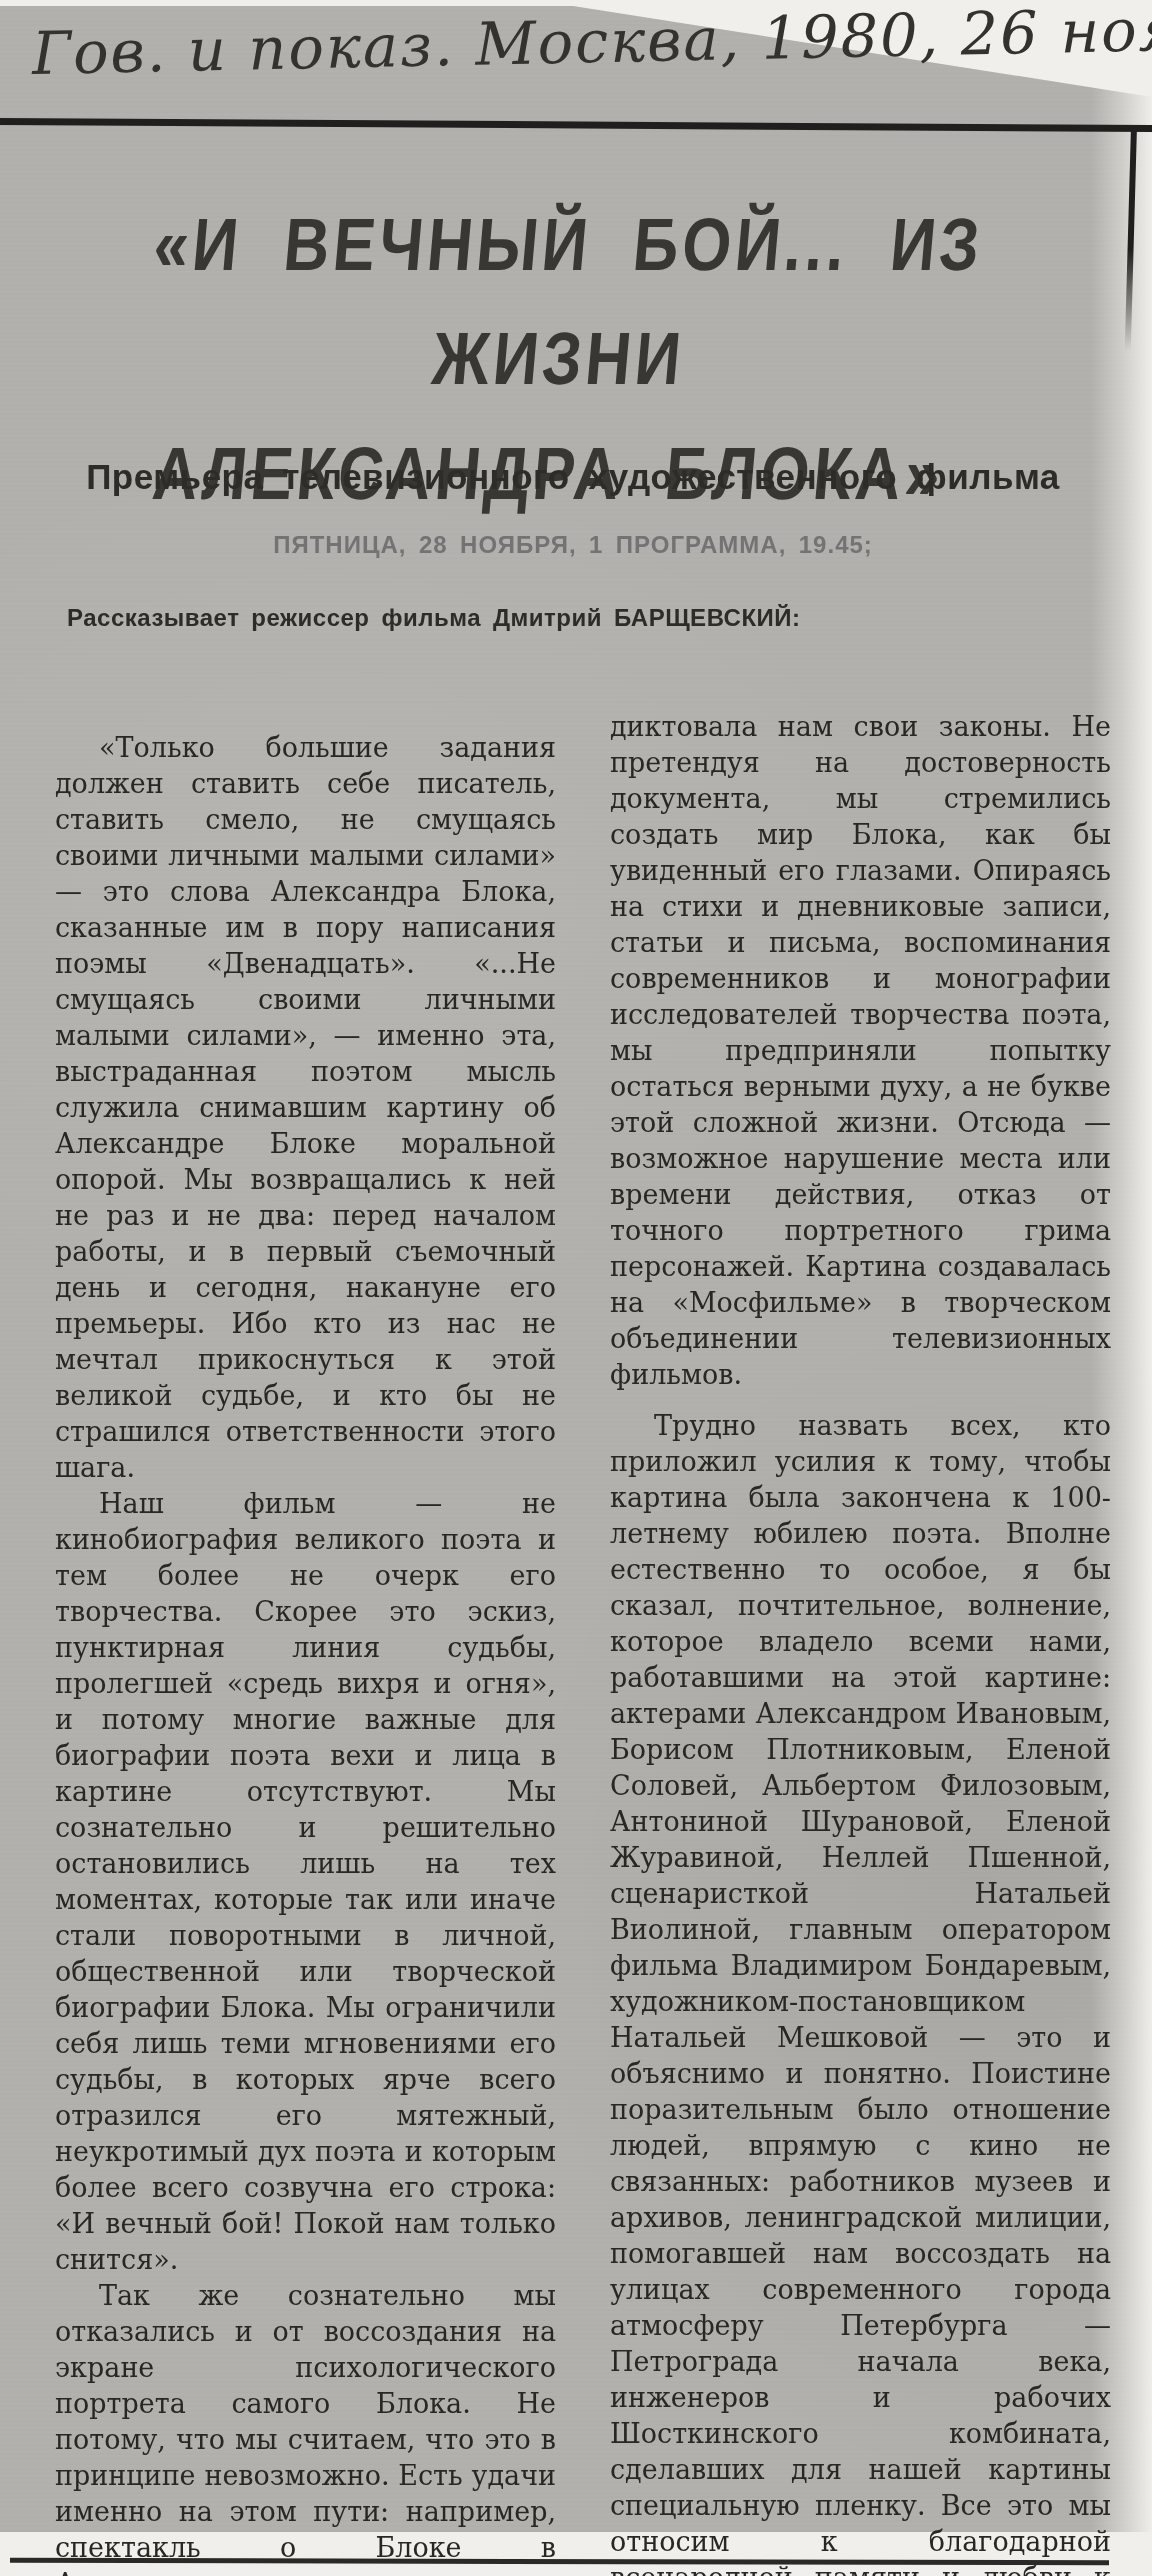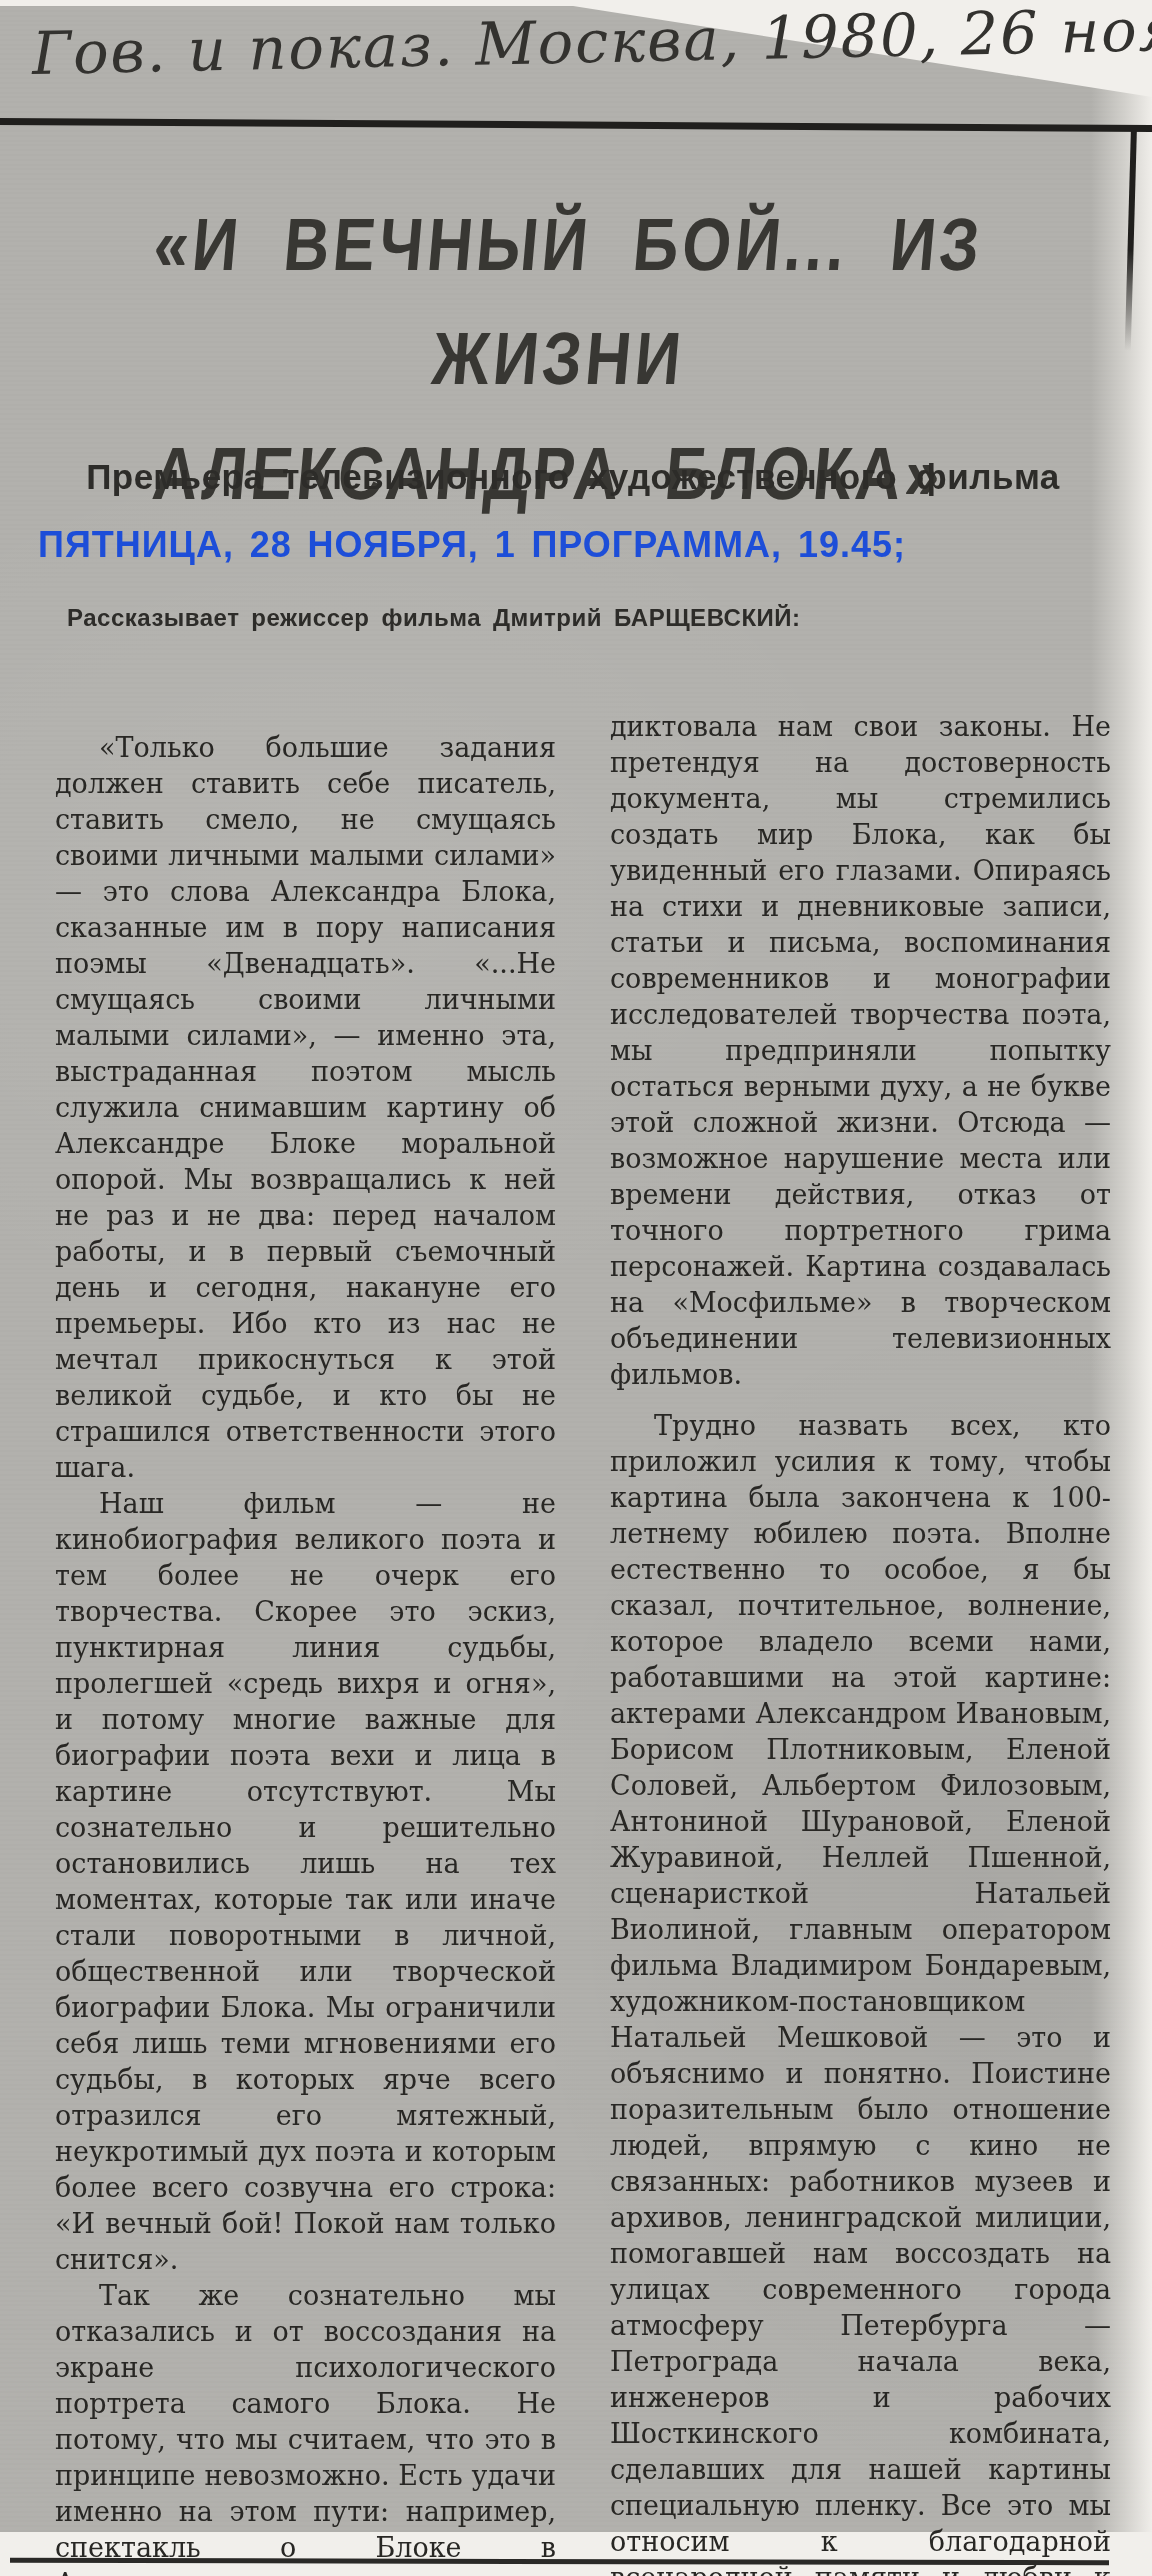--- a/index.html
+++ b/index.html
@@ -51,23 +51,23 @@
     font-size:63px;line-height:97px;letter-spacing:3.8px;word-spacing:21px;
     transform:skewX(-5deg) scaleY(1.18);transform-origin:center top;
   }
   .headline span{display:block;}
   .subtitle{
     position:absolute;top:457px;left:38px;width:1070px;text-align:center;
     font-family:"Liberation Sans",sans-serif;font-weight:bold;
     font-size:35px;color:#2d2c29;letter-spacing:0.5px;word-spacing:8.6px;
   }
   .schedule{
-    position:absolute;top:524px;left:38px;width:1070px;text-align:left;
+    position:absolute;top:524px;left:38px;width:1070px;text-align:center;
     font-family:"Liberation Sans",sans-serif;font-weight:bold;
-    font-size:36px;line-height:42px;color:#1d4ed8;letter-spacing:1px;word-spacing:4.8px;
+    font-size:24px;line-height:42px;color:#737373;letter-spacing:1px;word-spacing:4.8px;
   }
   .byline{
     position:absolute;top:604px;left:67px;width:1013px;
     font-family:"Liberation Sans",sans-serif;font-weight:bold;
     font-size:24px;color:#2d2c29;letter-spacing:0.5px;word-spacing:4.8px;
   }
   .col{
     position:absolute;width:501px;
     font-size:27px;line-height:36px;color:#282724;
     text-align:justify;text-justify:inter-word;

